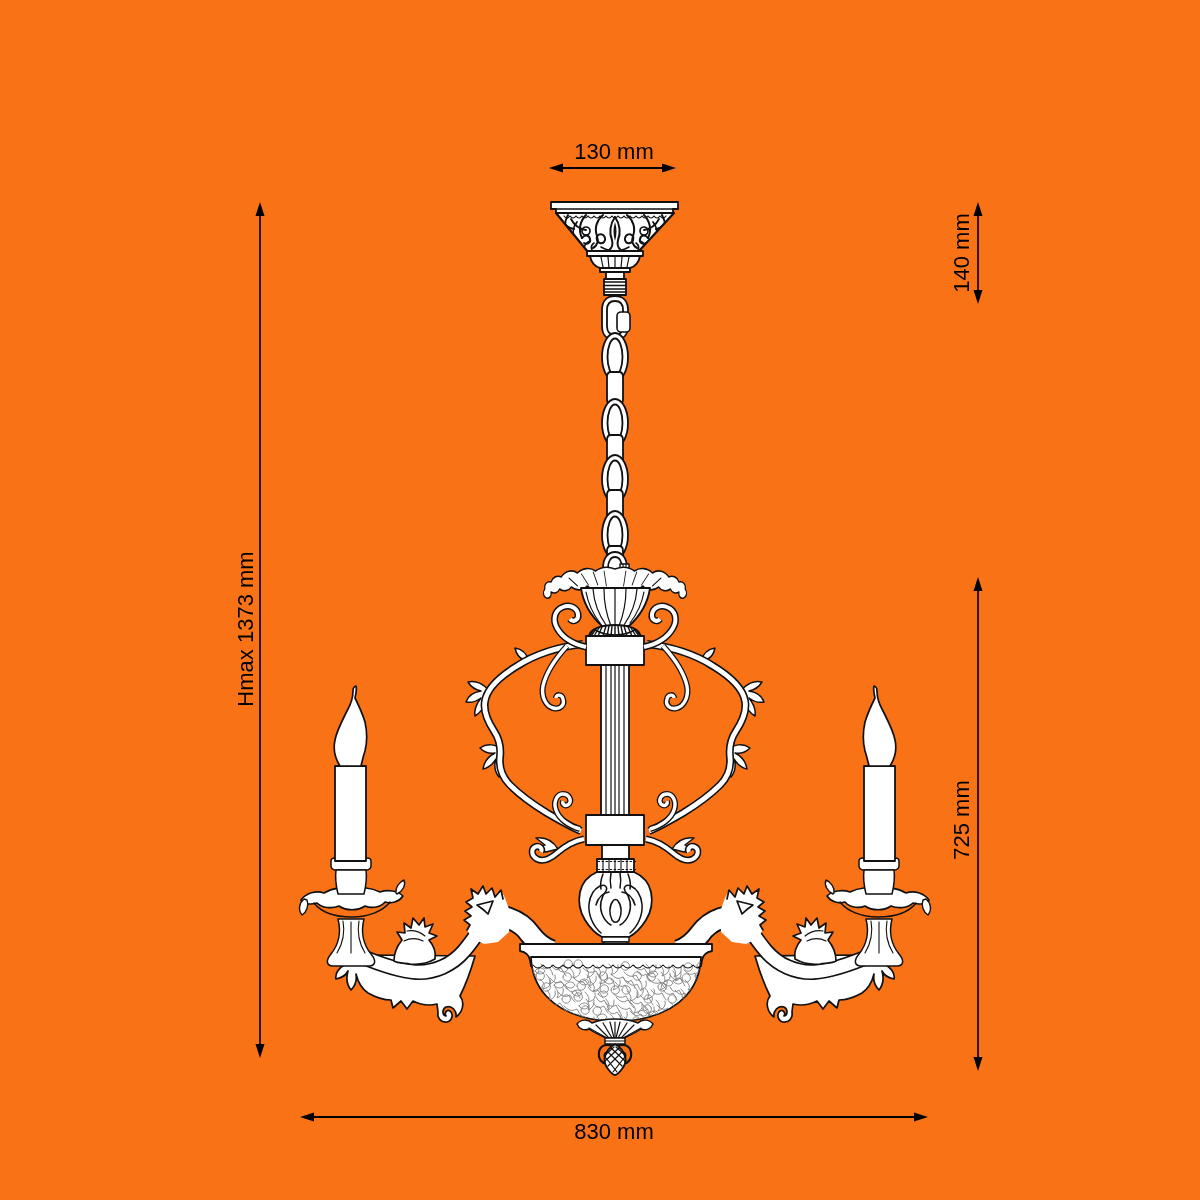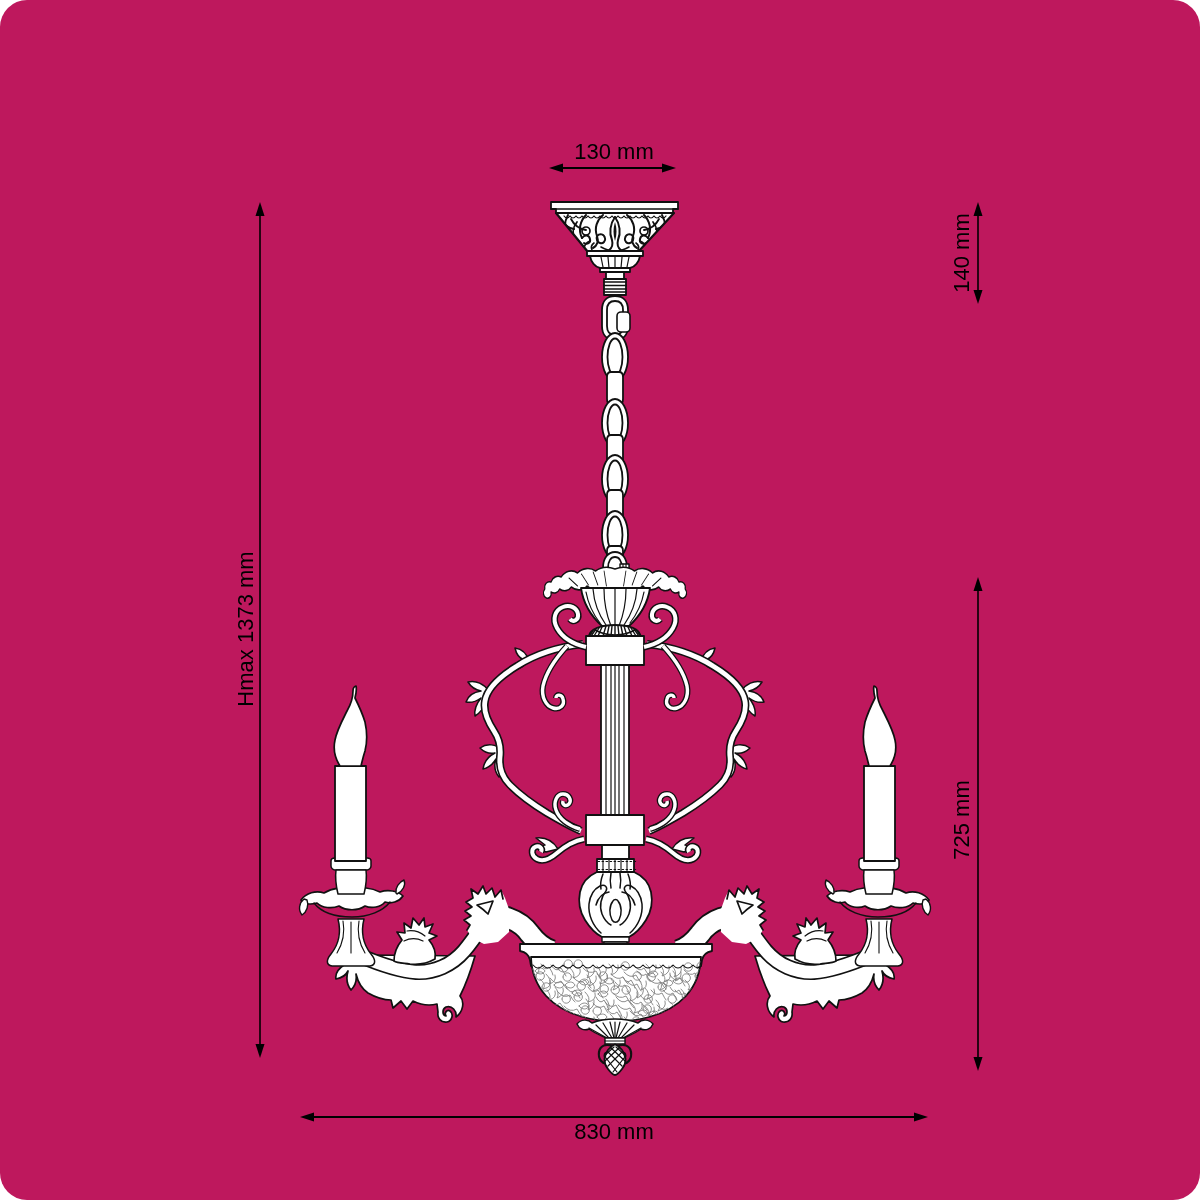--- a/index.html
+++ b/index.html
@@ -1,16 +1,16 @@
 <!DOCTYPE html>
 <html><head>
 <meta charset="utf-8">
 <style>
   html,body{margin:0;padding:0;background:#ffffff;}
-  .wrap{width:1200px;height:1200px;position:relative;background:#be185d;border-radius:27px;}
+  .wrap{width:1200px;height:1200px;position:relative;background:#f97316;}
   text{font-family:"Liberation Sans", sans-serif;fill:#000;}
 </style>
 </head>
 <body>
 <div class="wrap">
 <svg width="1200" height="1200" viewBox="0 0 1200 1200" fill="none" stroke-linecap="round" stroke-linejoin="round">
 
 <g id="dim-top" stroke="#000">
   <line x1="554" y1="168" x2="671" y2="168" stroke-width="2"></line>
   <path d="M549,168 l14,-4.5 v9 z" fill="#000" stroke="none"></path>

